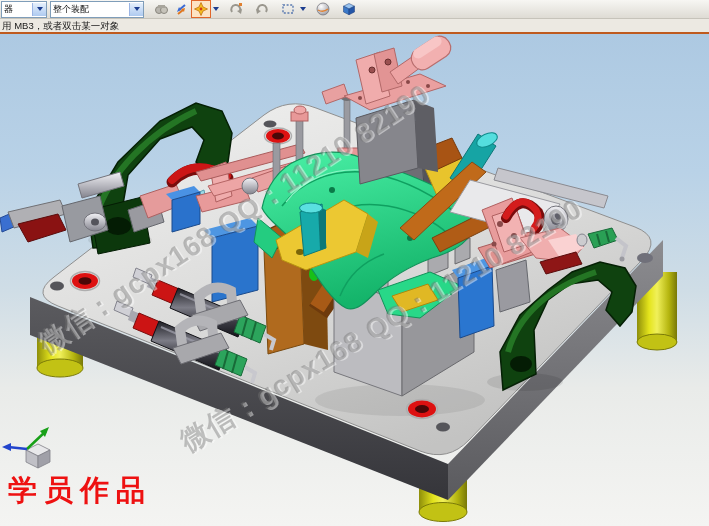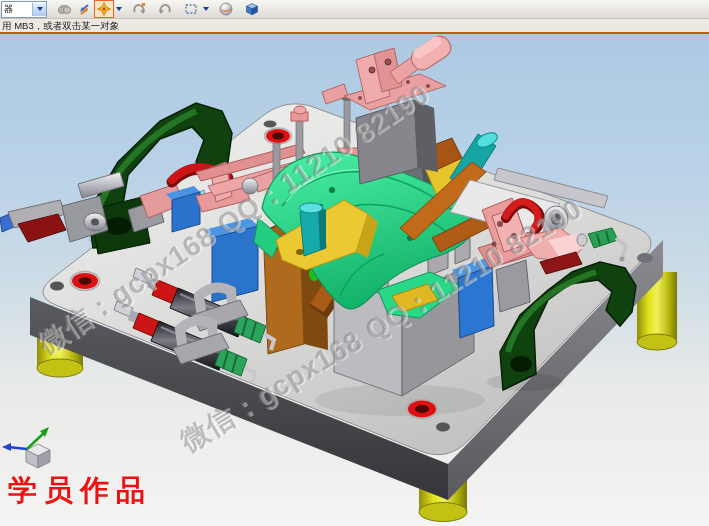--- a/index.html
+++ b/index.html
@@ -39,20 +39,26 @@
 
 <div class="screen">
 
   <div class="toolbar">
     <div class="combo combo1">
       <span class="val">器</span>
       <span class="arrowbtn">
           <span class="tri-down"></span>
         </span>
     </div>
+    <div class="combo combo2">
+      <span class="val">整个装配</span>
+      <span class="arrowbtn">
+          <span class="tri-down"></span>
+        </span>
+    </div>
     <div class="iconbar">
       <div class="tbtn">
         <svg width="16" height="16">
             <circle cx="6" cy="9" r="3.5" fill="#b8b5ae" stroke="#8a877e"></circle>
             <circle cx="11" cy="9" r="3.5" fill="#c6c3ba" stroke="#8a877e"></circle>
             <rect x="5" y="4" width="7" height="3" fill="#a8a59c"></rect>
           </svg>
       </div>
       <div class="tbtn">
         <svg width="16" height="16">

